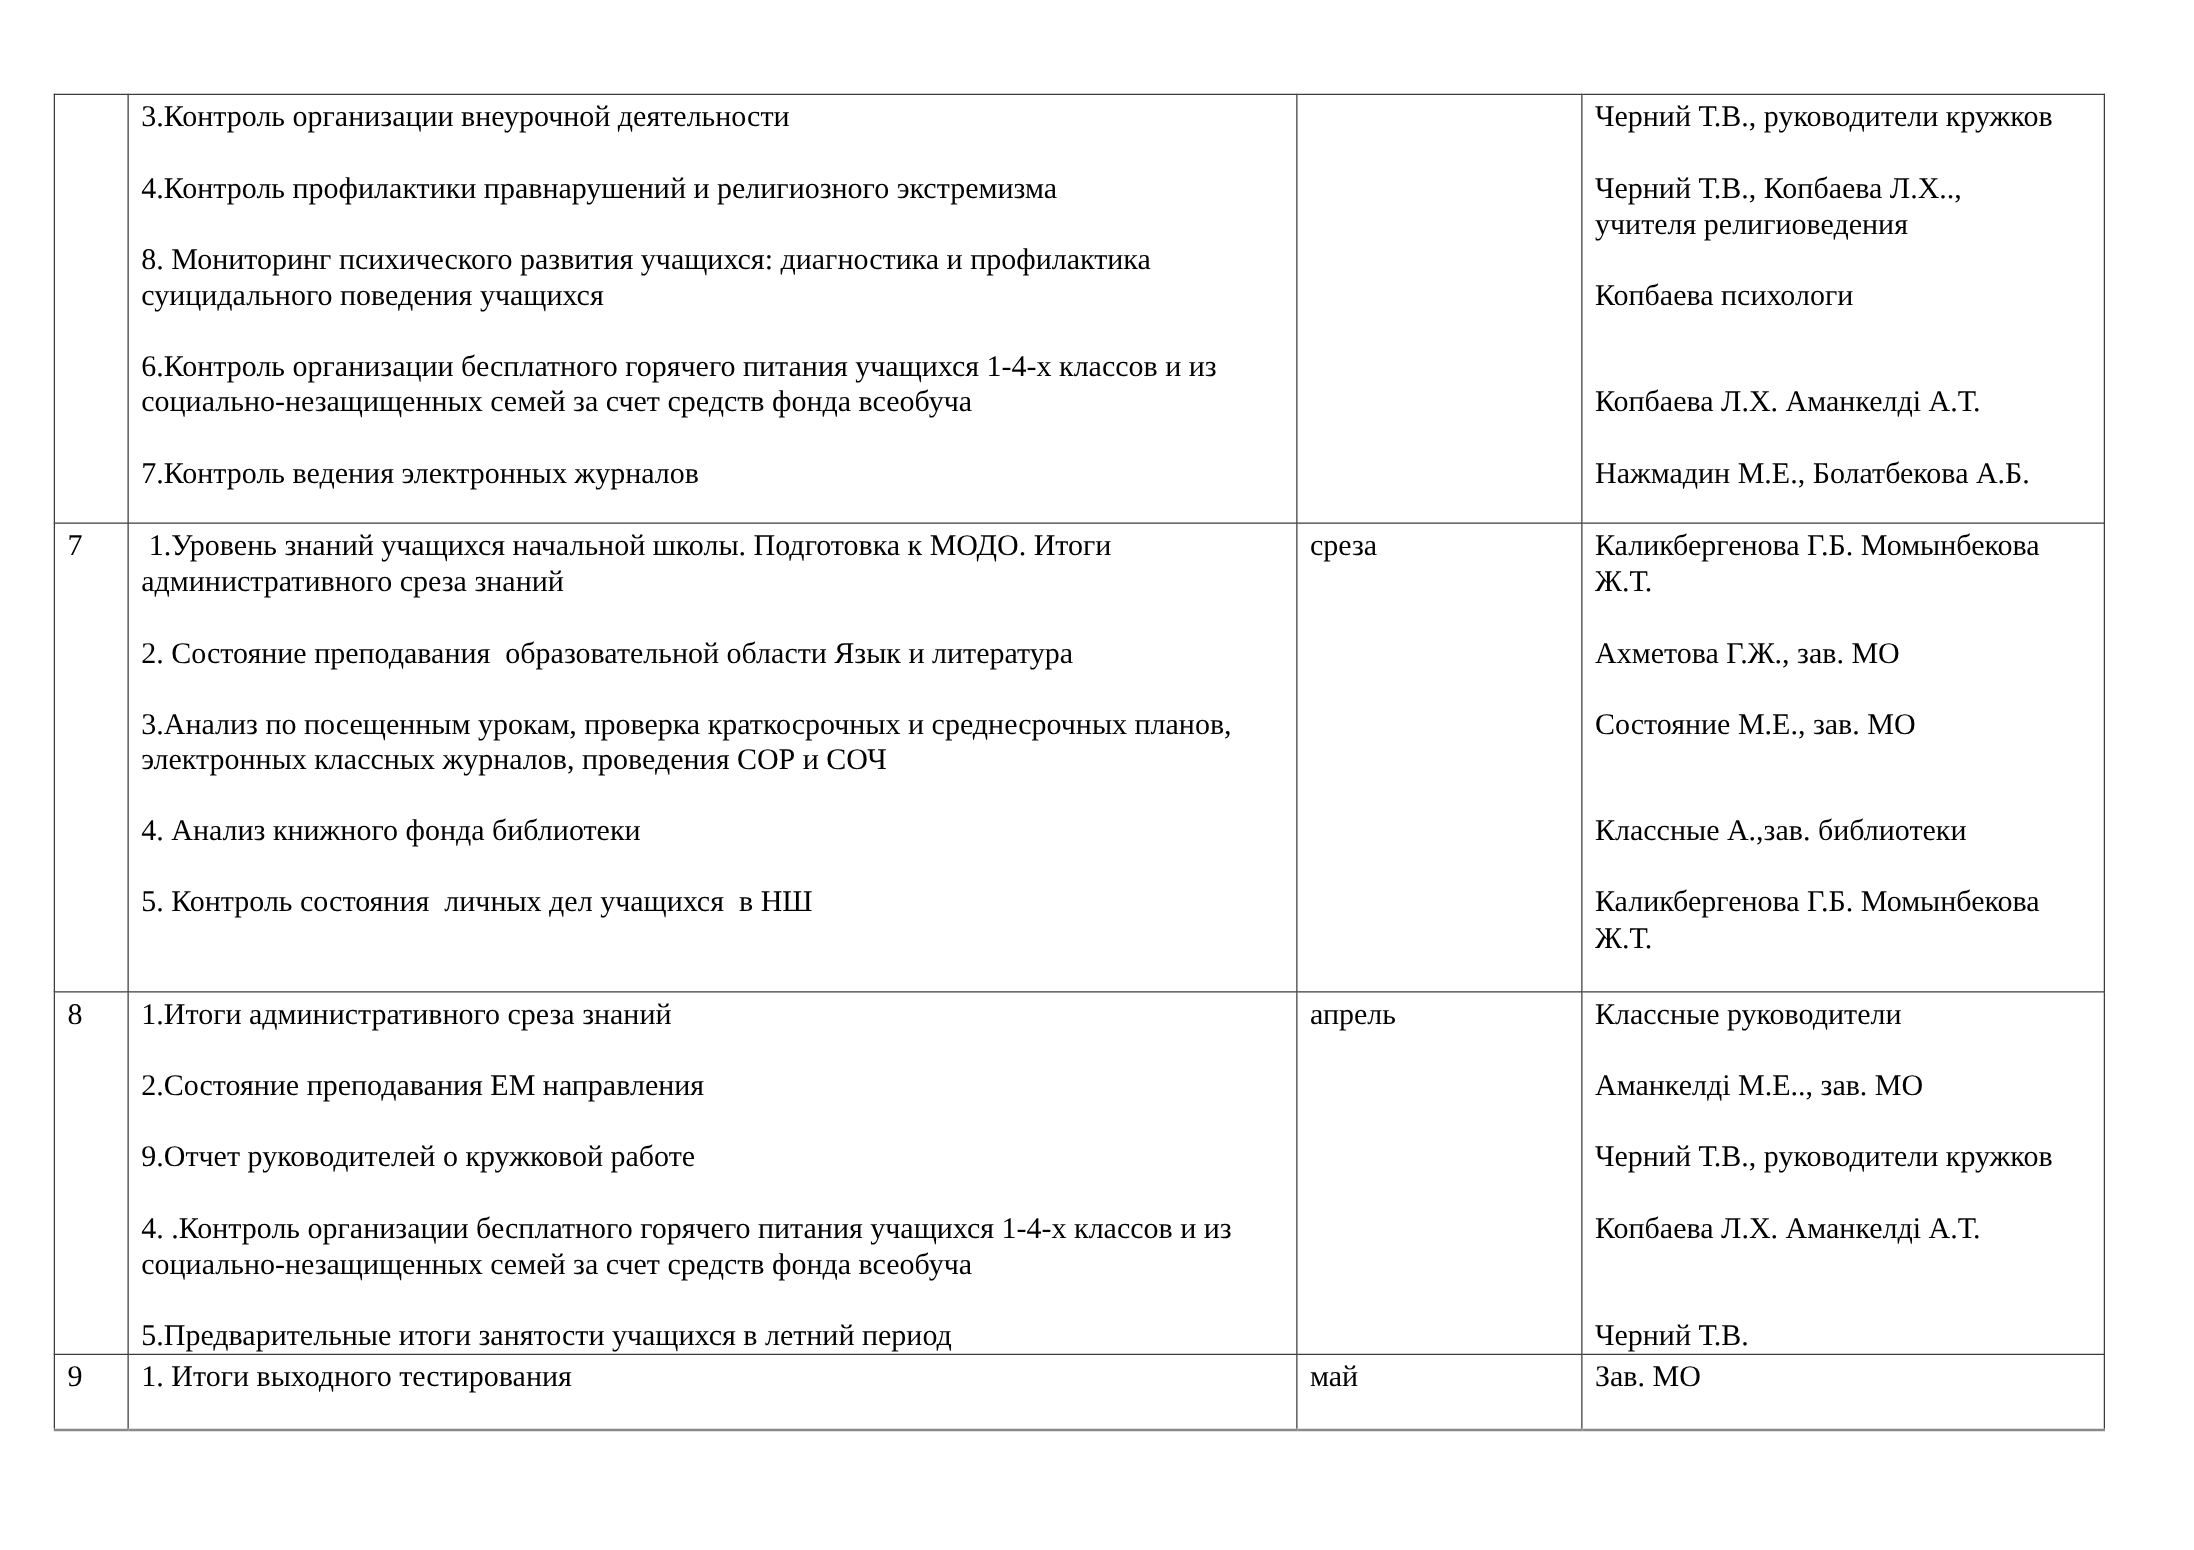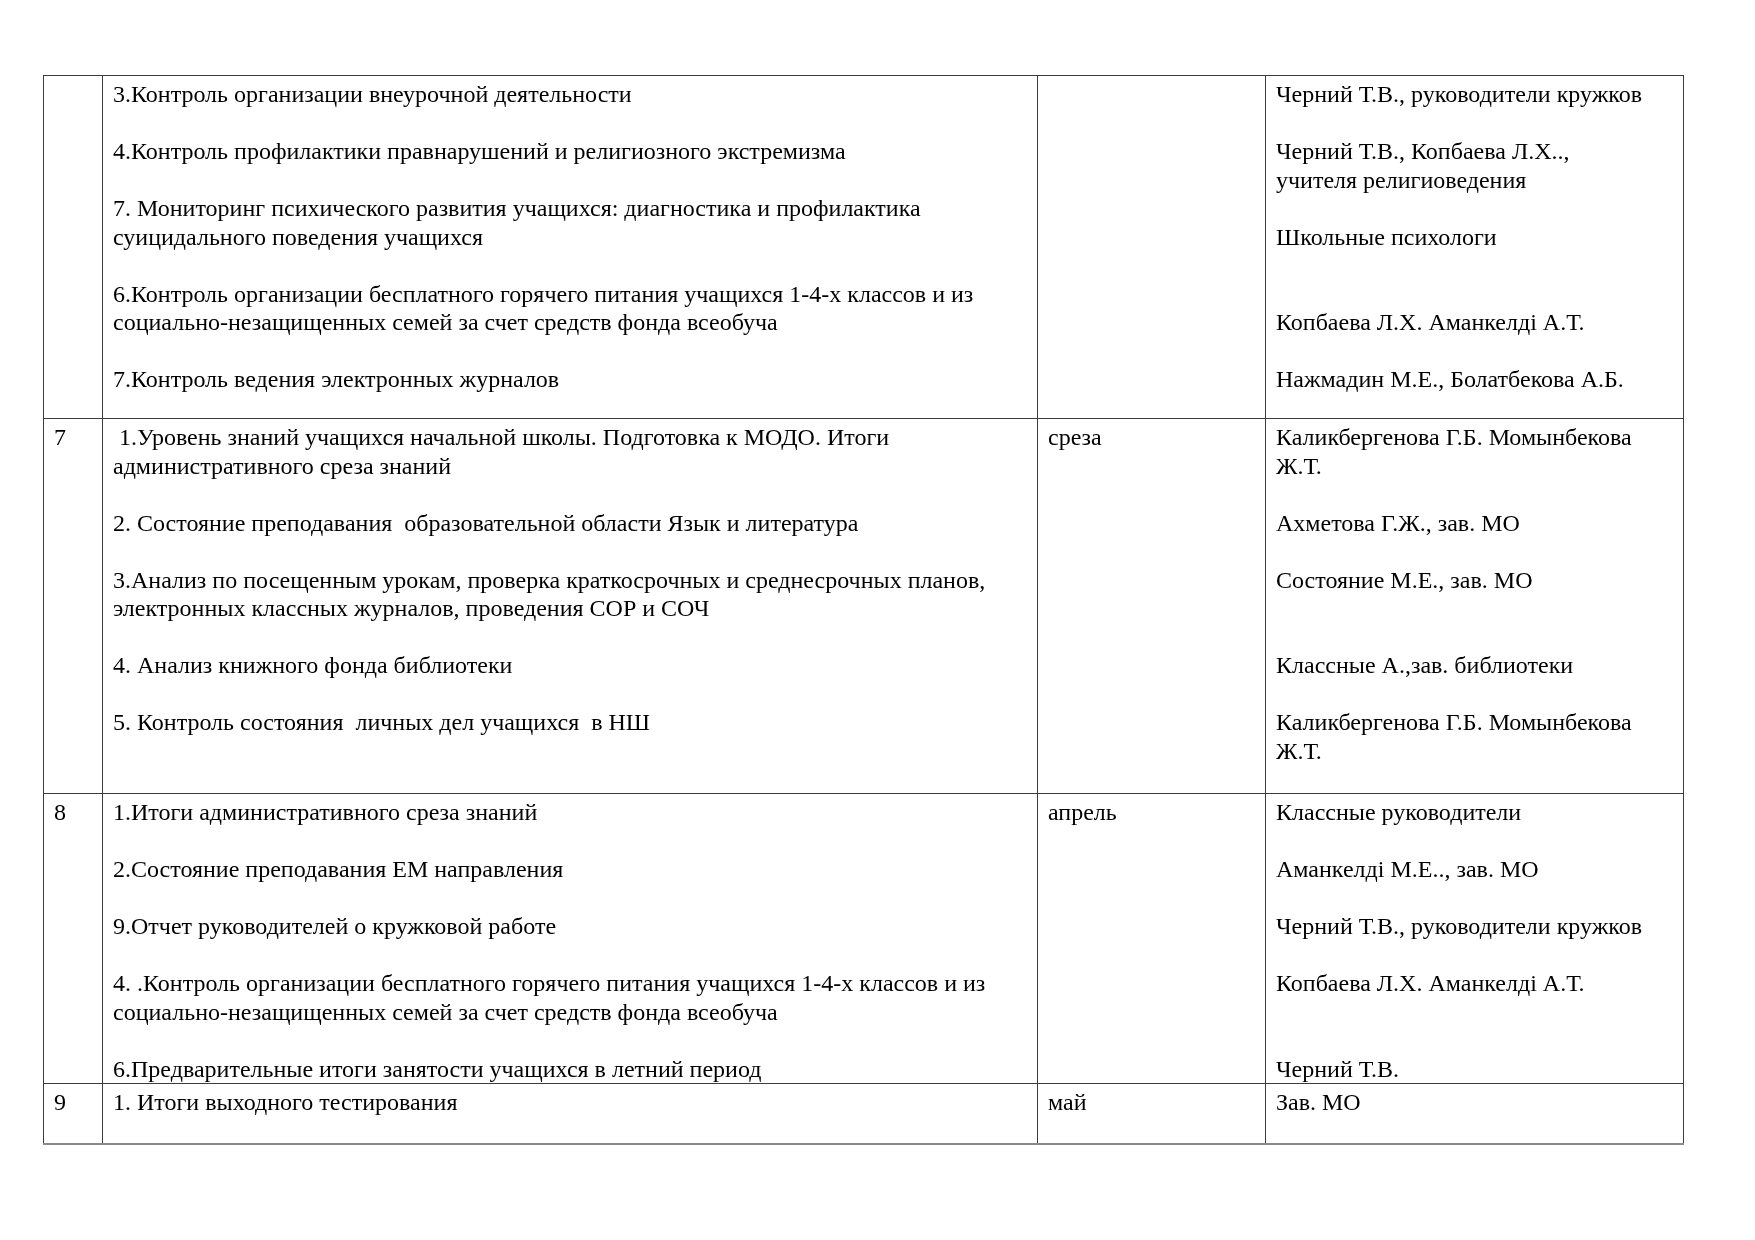--- a/index.html
+++ b/index.html
@@ -61,34 +61,34 @@
       <col style="width:418px">
     </colgroup>
     <tbody>
         <tr class="row-0">
           <td class="cell-number">
             <div class="para"></div>
           </td>
           <td class="cell-tasks">
             <p class="para">3.Контроль организации внеурочной деятельности</p>
             <p class="para">4.Контроль профилактики правнарушений и религиозного экстремизма</p>
-            <p class="para">7. Мониторинг психического развития учащихся: диагностика и профилактика
+            <p class="para">8. Мониторинг психического развития учащихся: диагностика и профилактика
 суицидального поведения учащихся</p>
             <p class="para">6.Контроль организации бесплатного горячего питания учащихся 1-4-х классов и из
 социально-незащищенных семей за счет средств фонда всеобуча</p>
             <p class="para">7.Контроль ведения электронных журналов</p>
           </td>
           <td class="cell-month">
             <div class="para"></div>
           </td>
           <td class="cell-resp">
             <p class="para">Черний Т.В., руководители кружков</p>
             <p class="para">Черний Т.В., Копбаева Л.Х..,
 учителя религиоведения</p>
-            <p class="para extra-gap">Школьные психологи</p>
+            <p class="para extra-gap">Копбаева психологи</p>
             <p class="para">Копбаева Л.Х. Аманкелді А.Т.</p>
             <p class="para">Нажмадин М.Е., Болатбекова А.Б.</p>
           </td>
         </tr>
         <tr class="row-1">
           <td class="cell-number">
             <div class="para">7</div>
           </td>
           <td class="cell-tasks">
             <p class="para"> 1.Уровень знаний учащихся начальной школы. Подготовка к МОДО. Итоги
@@ -115,21 +115,21 @@
         <tr class="row-2">
           <td class="cell-number">
             <div class="para">8</div>
           </td>
           <td class="cell-tasks">
             <p class="para">1.Итоги административного среза знаний</p>
             <p class="para">2.Состояние преподавания ЕМ направления</p>
             <p class="para">9.Отчет руководителей о кружковой работе</p>
             <p class="para">4. .Контроль организации бесплатного горячего питания учащихся 1-4-х классов и из
 социально-незащищенных семей за счет средств фонда всеобуча</p>
-            <p class="para">6.Предварительные итоги занятости учащихся в летний период</p>
+            <p class="para">5.Предварительные итоги занятости учащихся в летний период</p>
           </td>
           <td class="cell-month">
             <div class="para">апрель</div>
           </td>
           <td class="cell-resp">
             <p class="para">Классные руководители</p>
             <p class="para">Аманкелді М.Е.., зав. МО</p>
             <p class="para">Черний Т.В., руководители кружков</p>
             <p class="para extra-gap">Копбаева Л.Х. Аманкелді А.Т.</p>
             <p class="para">Черний Т.В.</p>

